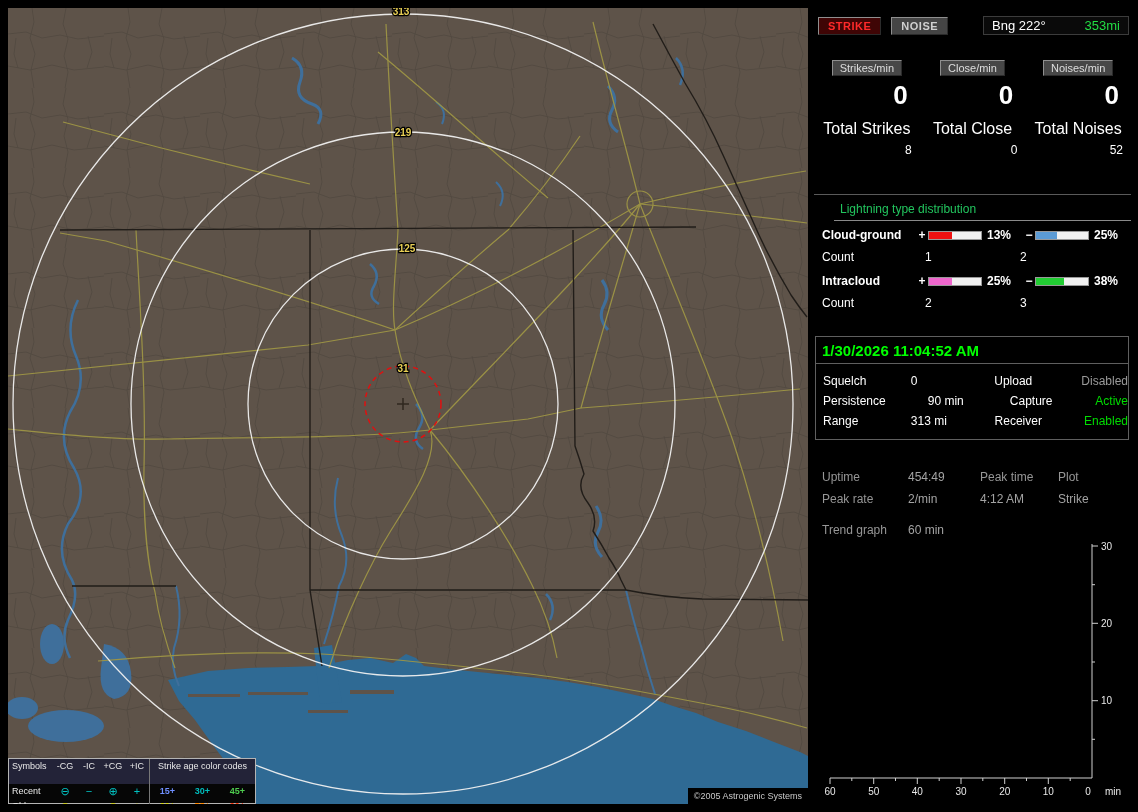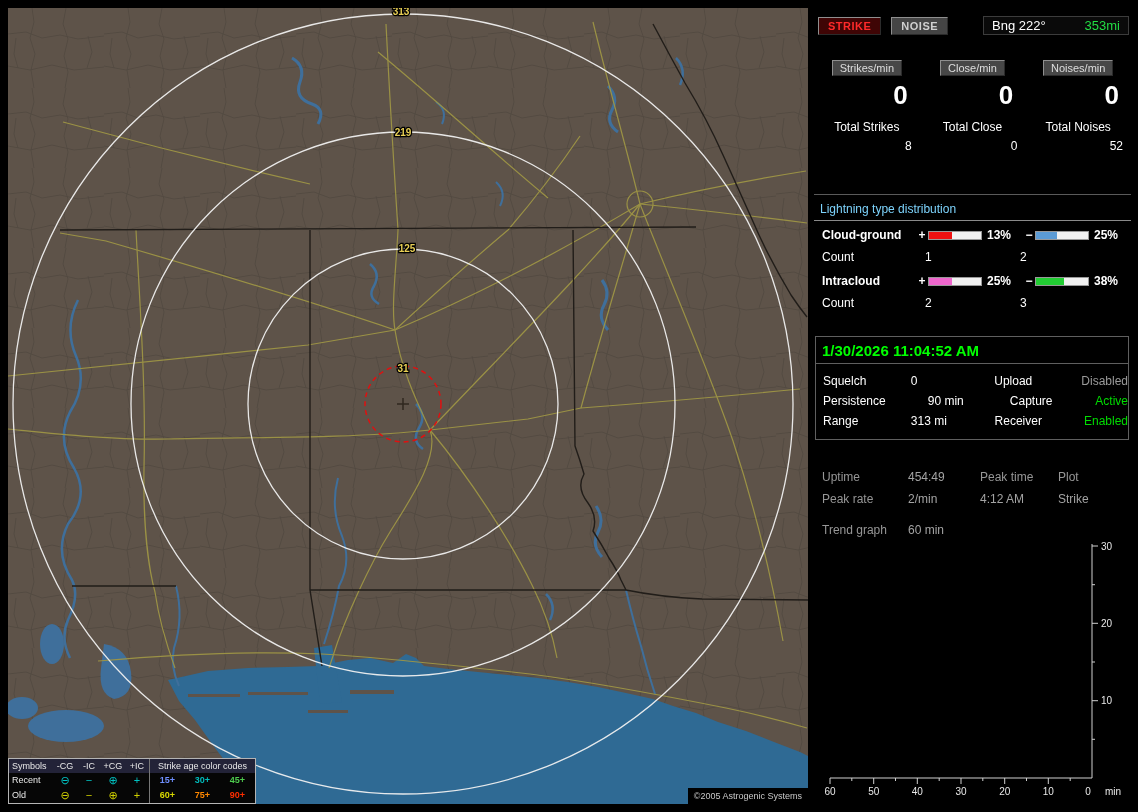--- a/index.html
+++ b/index.html
@@ -9,21 +9,21 @@
   
   .map{position:absolute;left:8px;top:8px;width:800px;height:796px;background:#eab308;overflow:hidden;}
   .map svg{display:block;}
   .rangelbl{font:bold 10px "Liberation Sans",sans-serif;fill:#e8cf55;stroke:#000;stroke-width:2.5px;paint-order:stroke;text-anchor:middle;}
 
   .copyright{position:absolute;right:0;bottom:0;background:#000;color:#c8c8c8;font-size:9px;padding:3px 6px;}
 
   
   .legend{position:absolute;left:0;bottom:0;width:248px;height:46px;background:#060606;
           border:1px solid #b4b4b4;box-sizing:border-box;color:#e8e8e8;font-size:9px;}
-  .leg-head{display:flex;height:14px;line-height:14px;background:#232338;}
+  .leg-head{display:flex;height:25px;line-height:14px;background:#232338;}
   .leg-row{display:flex;height:15px;line-height:15px;align-items:center;}
   .leg-label{width:44px;padding-left:3px;box-sizing:border-box;}
   .leg-sym{width:24px;text-align:center;}
   .leg-sym.glyph{font-size:11px;line-height:13px;}
   .leg-agehead{flex:1;text-align:center;border-left:1px solid #777;}
   .leg-ages{flex:1;display:flex;border-left:1px solid #777;}
   .leg-age{width:35px;text-align:center;font-weight:bold;}
 
   
   .panel{position:absolute;left:814px;top:8px;width:317px;height:796px;color:#fff;}
@@ -37,27 +37,27 @@
        border:1px solid #3c3c3c;display:flex;justify-content:space-between;align-items:center;
        padding:0 8px;font-size:13px;font-weight:normal;}
   .bng .dist-green{color:#22dd44;}
 
   .counters{position:absolute;left:0;top:52px;width:100%;display:grid;grid-template-columns:1fr 1fr 1fr;}
   .cnt{display:flex;flex-direction:column;align-items:center;}
   .chip{font-size:11px;background:#474747;color:#dedede;padding:1px 7px;
         border:1px solid;border-color:#8f8f8f #2b2b2b #2b2b2b #8f8f8f;}
   .bigzero{width:100%;text-align:right;padding-right:12px;box-sizing:border-box;
            font-size:26px;font-weight:bold;line-height:30px;margin-top:4px;}
-  .tlabel{font-size:12px;margin-top:10px;}
+  .tlabel{font-size:16px;margin-top:10px;}
   .tvalue{width:100%;text-align:right;padding-right:8px;box-sizing:border-box;font-size:12px;margin-top:5px;}
 
   .hline1{position:absolute;top:186px;left:0;width:100%;border-top:1px solid #5a5a5a;}
 
   .dist{position:absolute;left:0;top:192px;width:100%;}
-  .dist-title{color:#7dd3fc;font-size:12px;padding:2px 2px 4px 6px;border-bottom:1px solid #8a8a8a;margin-bottom:6px;}
+  .dist-title{color:#22c55e;font-size:12px;padding:2px 2px 4px 6px;border-bottom:1px solid #8a8a8a;margin-bottom:6px;margin-left:20px;}
   .drow{display:flex;align-items:center;height:16px;margin:6px 0 0 8px;}
   .drow .nm{width:94px;font-weight:bold;color:#fff;font-size:12px;}
   .sign{width:12px;color:#fff;font-weight:bold;font-size:12px;text-align:center;}
   .barwrap{width:54px;height:9px;background:#f0f0f0;border:1px solid #999;margin-right:3px;box-sizing:border-box;}
   .barfill{height:100%;}
   .pct{width:36px;color:#fff;font-weight:bold;font-size:12px;padding-left:2px;}
   .crow{display:flex;height:14px;margin:7px 0 9px 8px;font-size:12px;color:#fff;}
   .crow .cl{width:103px;}
   .crow .c1{width:95px;}
 

